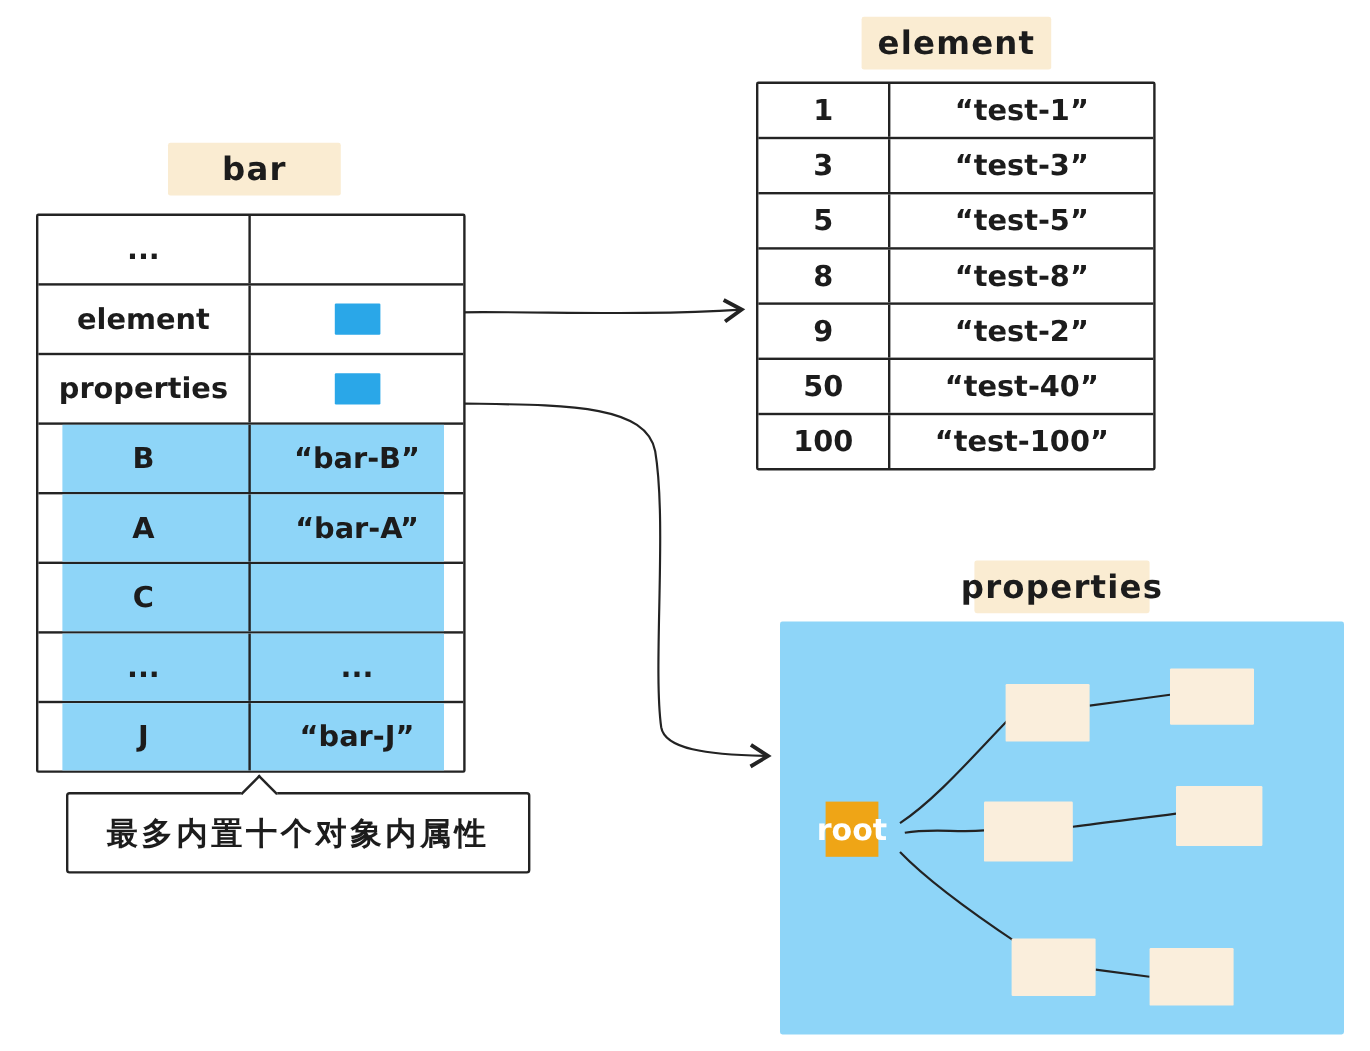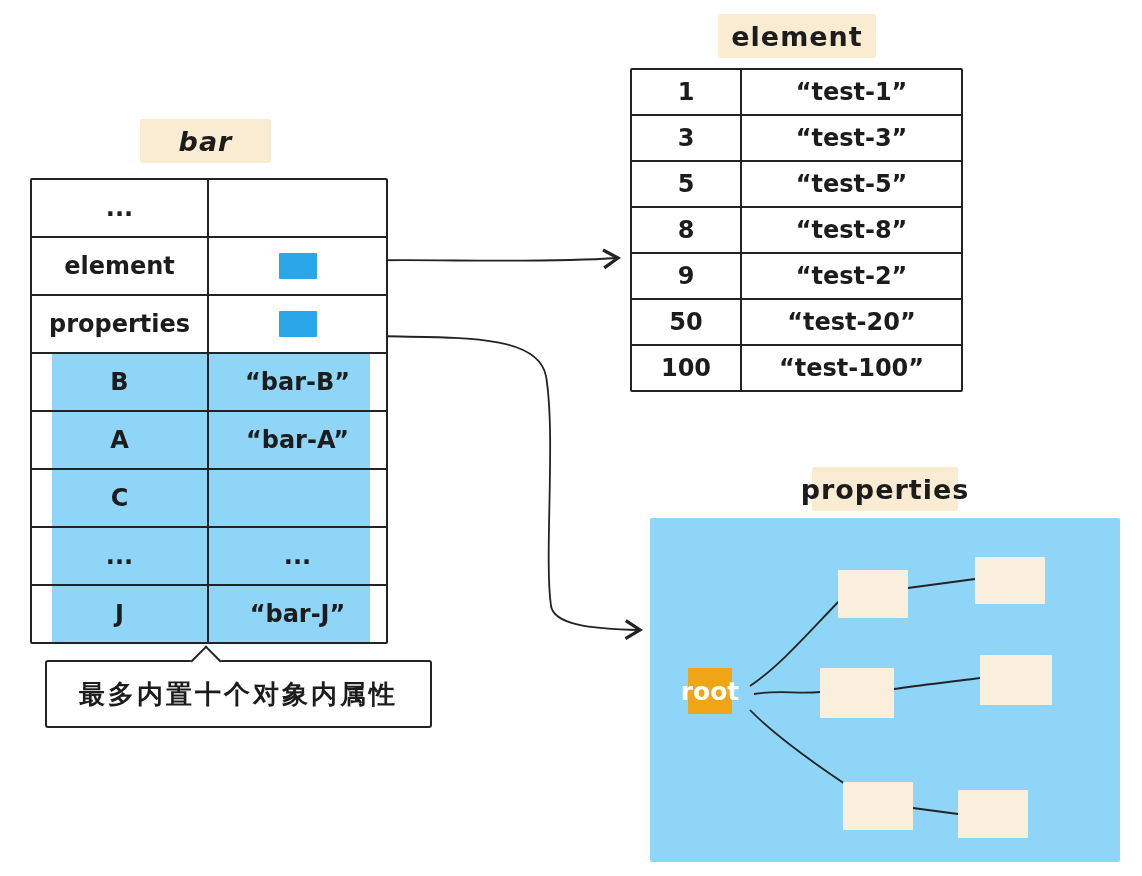--- a/index.html
+++ b/index.html
@@ -8,21 +8,21 @@
     font-family:"DejaVu Sans","Liberation Sans",sans-serif;
     color:#1c1c1c; overflow:hidden; background:#fff;
   }
   .connectors { position:absolute; left:0; top:0; width:1142px; height:876px; pointer-events:none; }
 
   
   .tag {
     position:absolute; background:#FAECD2; display:flex; align-items:center; justify-content:center;
     font-size:27px; font-weight:bold; letter-spacing:1px; border-radius:2px;
   }
-  .tag-bar        { left:140px; top:119px; width:131px; height:44px;font-style:italic; }
+  .tag-bar        { left:140px; top:119px; width:144px; height:44px; }
   .tag-element    { left:718px; top:14px;  width:158px; height:44px; }
   .tag-properties { left:812px; top:467px; width:146px; height:44px; }
 
   
   .tbl { position:absolute; background:#fff; border:2px solid #232323; border-radius:2px; }
   .row { display:flex; position:relative; border-bottom:2px solid #232323; }
   .row:last-child { border-bottom:none; }
   .cell {
     display:flex; align-items:center; justify-content:center;
     font-size:24px; font-weight:bold; position:relative; z-index:2;
@@ -41,21 +41,21 @@
   .tbl-element .row { height:44px; }
   .tbl-element .cell.key { width:108px; border-right:2px solid #232323; }
   .tbl-element .cell.val { flex:1; }
 
   .ptr {
     width:38px; height:26px; background:#2AA7E8; display:inline-block; border-radius:1px;
   }
 
   
   .callout {
-    position:absolute; left:45px; top:660px; width:383px; height:64px;
+    position:absolute; left:55px; top:660px; width:383px; height:64px;
     background:#fff; border:2px solid #232323; border-radius:3px;
     display:flex; align-items:center; justify-content:center;
     font-size:26px; font-weight:bold; letter-spacing:3px; z-index:3;font-family:Liberation Serif, serif;
   }
   .callout-tail {
     position:absolute; left:148px; top:-12px; width:20px; height:20px;
     background:#fff; transform:rotate(45deg);
     border-left:2px solid #232323; border-top:2px solid #232323;
   }
 
@@ -161,21 +161,21 @@
     <div class="row">
       <div class="cell key">8</div>
       <div class="cell val">“test-8”</div>
     </div>
     <div class="row">
       <div class="cell key">9</div>
       <div class="cell val">“test-2”</div>
     </div>
     <div class="row">
       <div class="cell key">50</div>
-      <div class="cell val">“test-20”</div>
+      <div class="cell val">“test-40”</div>
     </div>
     <div class="row">
       <div class="cell key">100</div>
       <div class="cell val">“test-100”</div>
     </div>
   </div>
 
   <div class="tag tag-properties">properties</div>
 
   <div class="panel">

